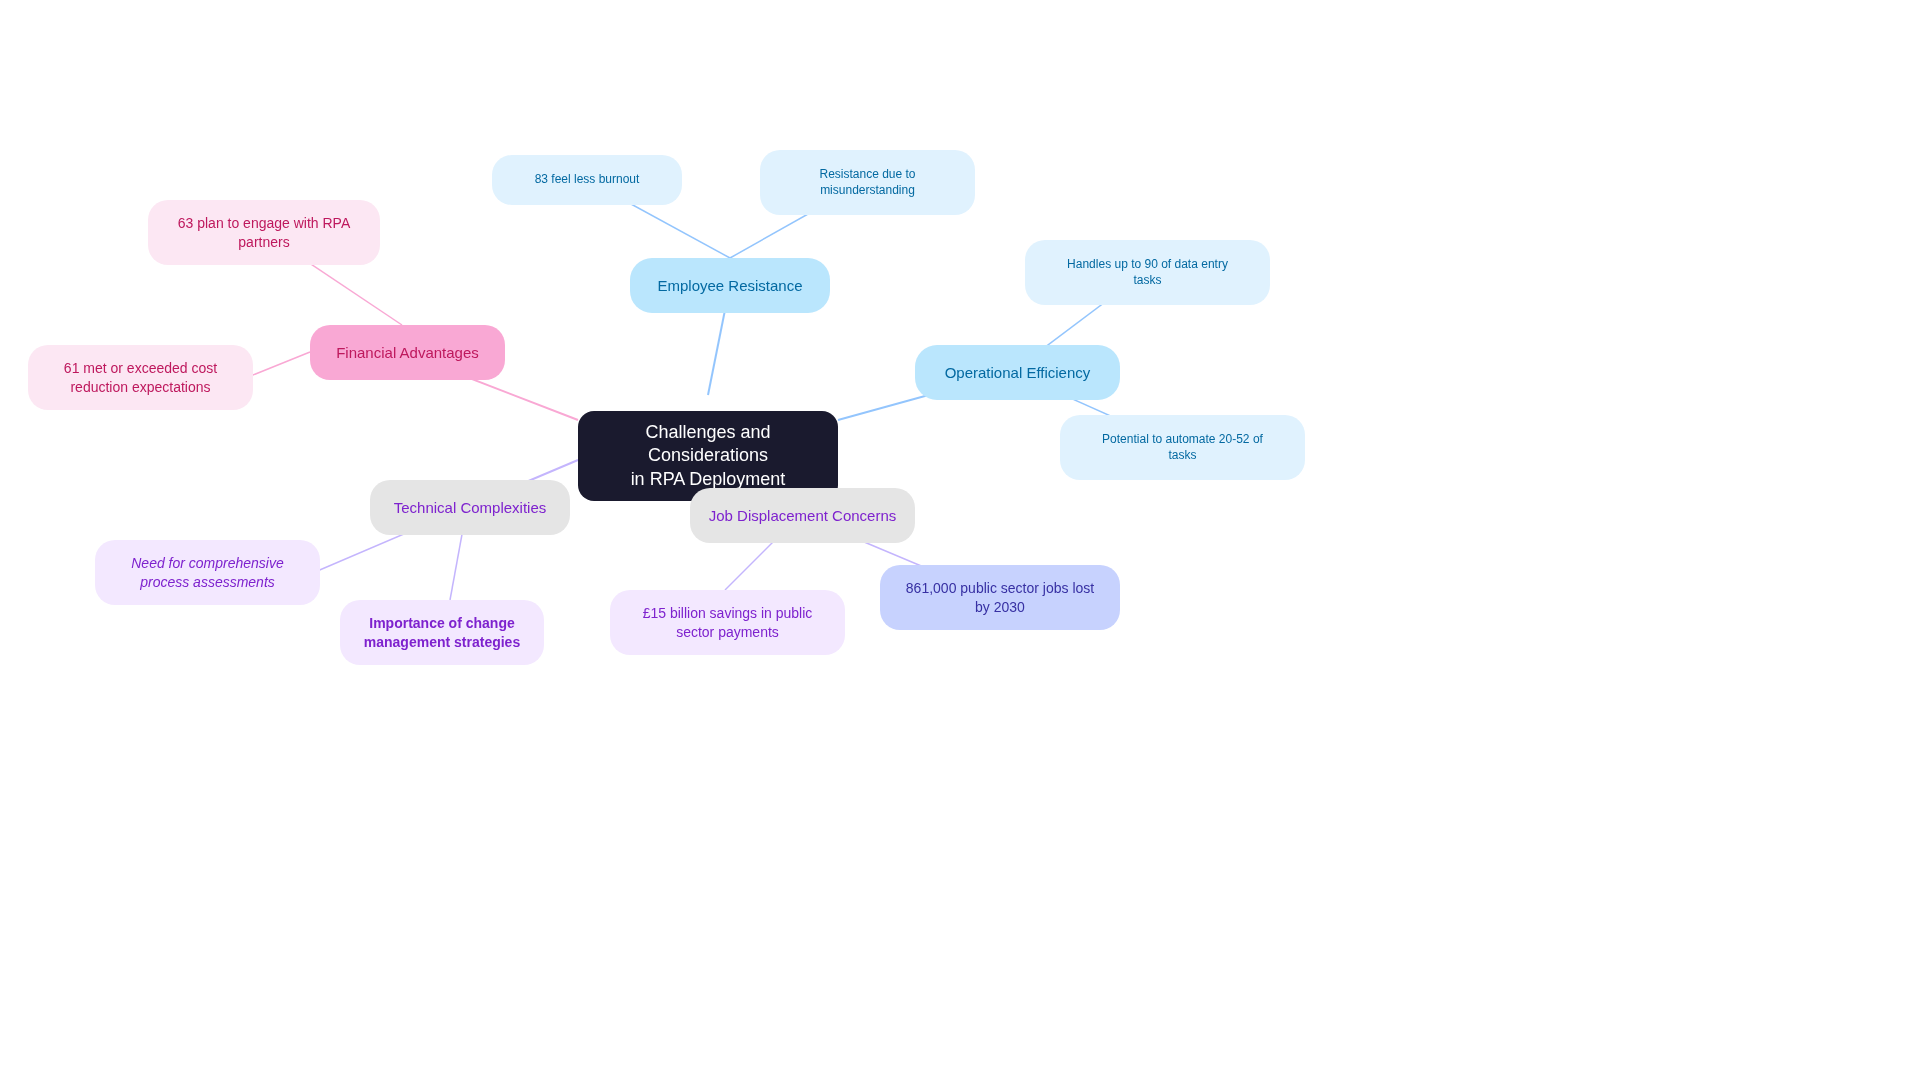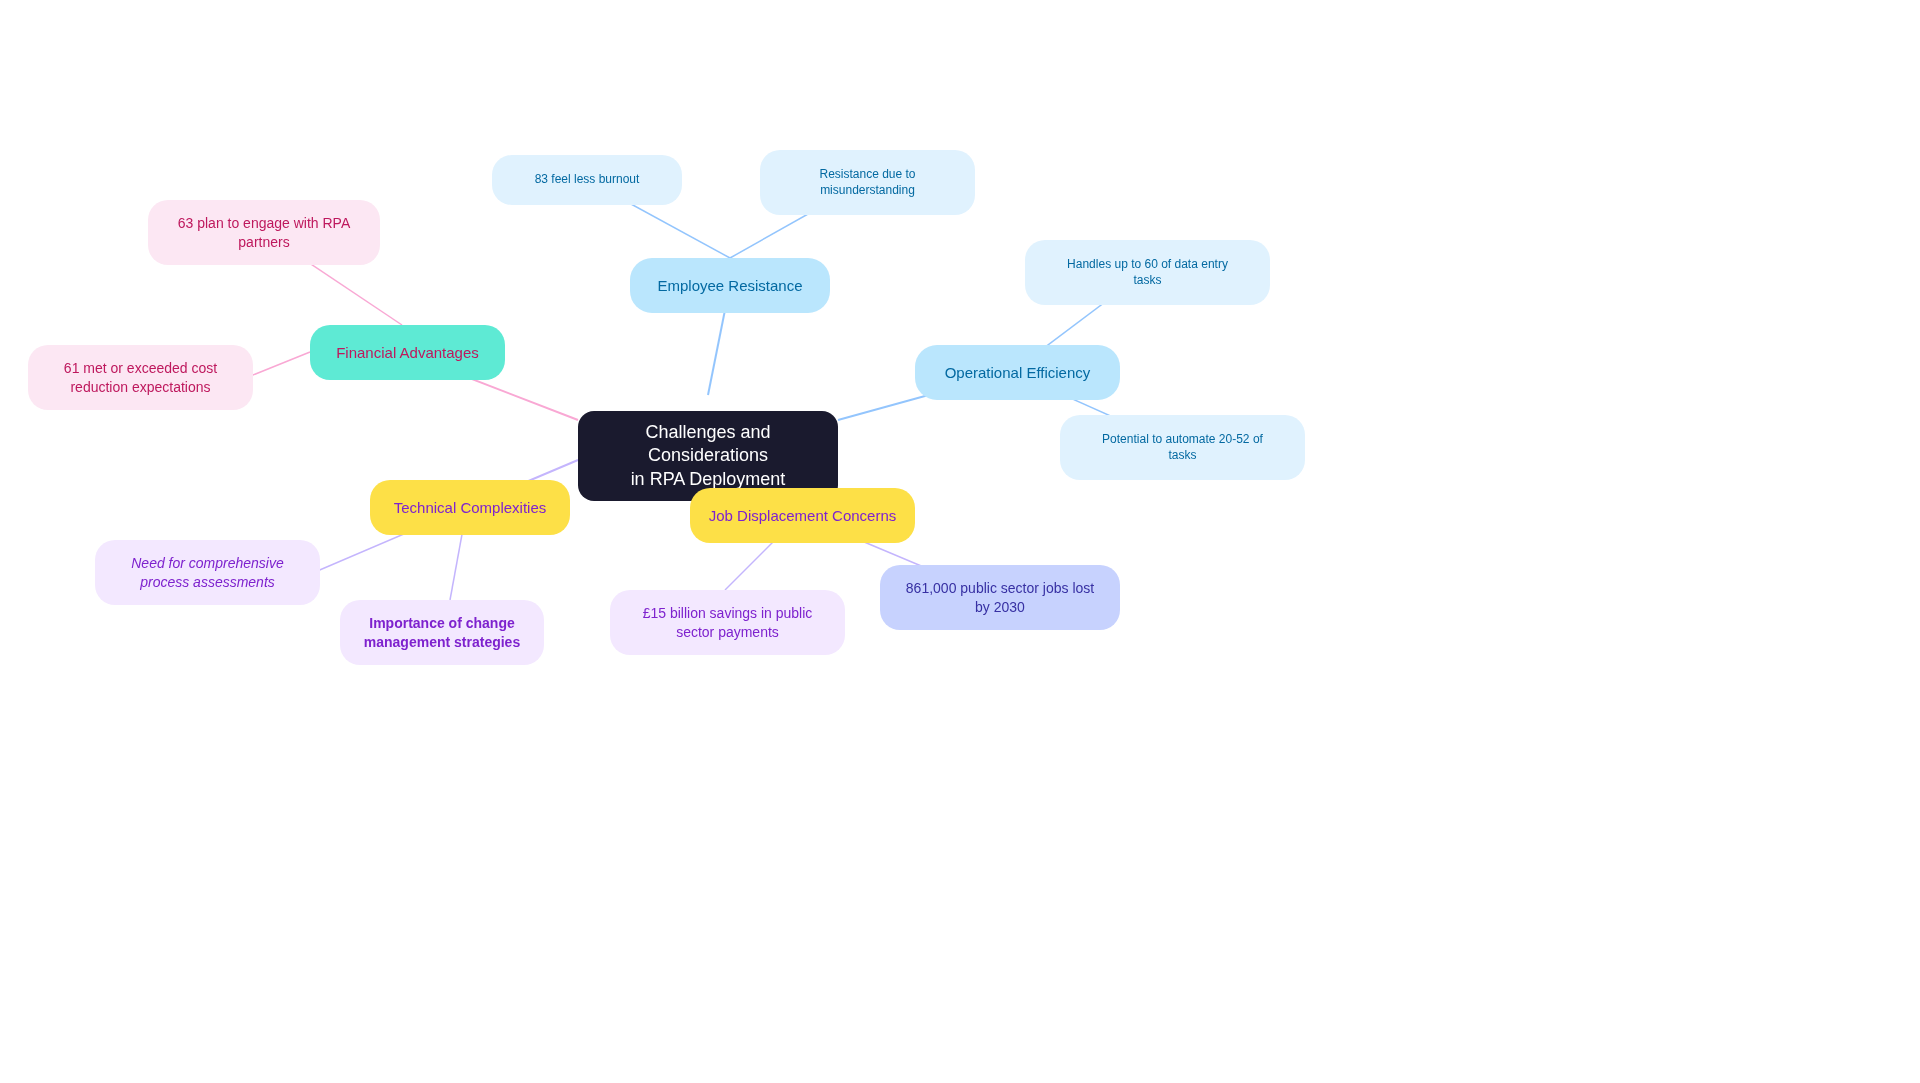--- a/index.html
+++ b/index.html
@@ -33,21 +33,21 @@
     .node-center {
       background: #1a1a2e;
       color: #ffffff;
       font-size: 18px;
       font-weight: 500;
       width: 260px;
       height: 90px;
       border-radius: 16px;
     }
     .node-pink {
-      background: #5eead4;
+      background: #f9a8d4;
       color: #be185d;
       font-size: 15px;
       text-align: right;
     }
     .node-pink-light {
       background: #fce7f3;
       color: #be185d;
       font-size: 14px;
     }
     .node-blue {
@@ -55,21 +55,21 @@
       color: #0369a1;
       font-size: 15px;
       border-radius: 22px;
     }
     .node-blue-light {
       background: #e0f2fe;
       color: #0369a1;
       font-size: 12px;
     }
     .node-purple {
-      background: #fde047;
+      background: #e5e5e5;
       color: #7e22ce;
       font-size: 15px;
     }
     .node-purple-light {
       background: #f3e8ff;
       color: #7e22ce;
       font-size: 14px;
     }
     .node-lavender {
       background: #c7d2fe;
@@ -171,20 +171,20 @@
 <div class="node node-lavender" style="left: 880px; top: 565px; width: 240px; height: 65px;">
   <span style="white-space: pre-line;">861,000 public sector jobs lost
 by 2030</span>
 </div>
 
 <div class="node node-blue" style="left: 915px; top: 345px; width: 205px; height: 55px;">
   <span>Operational Efficiency</span>
 </div>
 
 <div class="node node-blue-light" style="left: 1025px; top: 240px; width: 245px; height: 65px;">
-  <span style="white-space: pre-line;">Handles up to 60 of data entry
+  <span style="white-space: pre-line;">Handles up to 90 of data entry
 tasks</span>
 </div>
 
 <div class="node node-blue-light" style="left: 1060px; top: 415px; width: 245px; height: 65px;">
   <span style="white-space: pre-line;">Potential to automate 20-52 of
 tasks</span>
 </div>
 
 </body></html>

